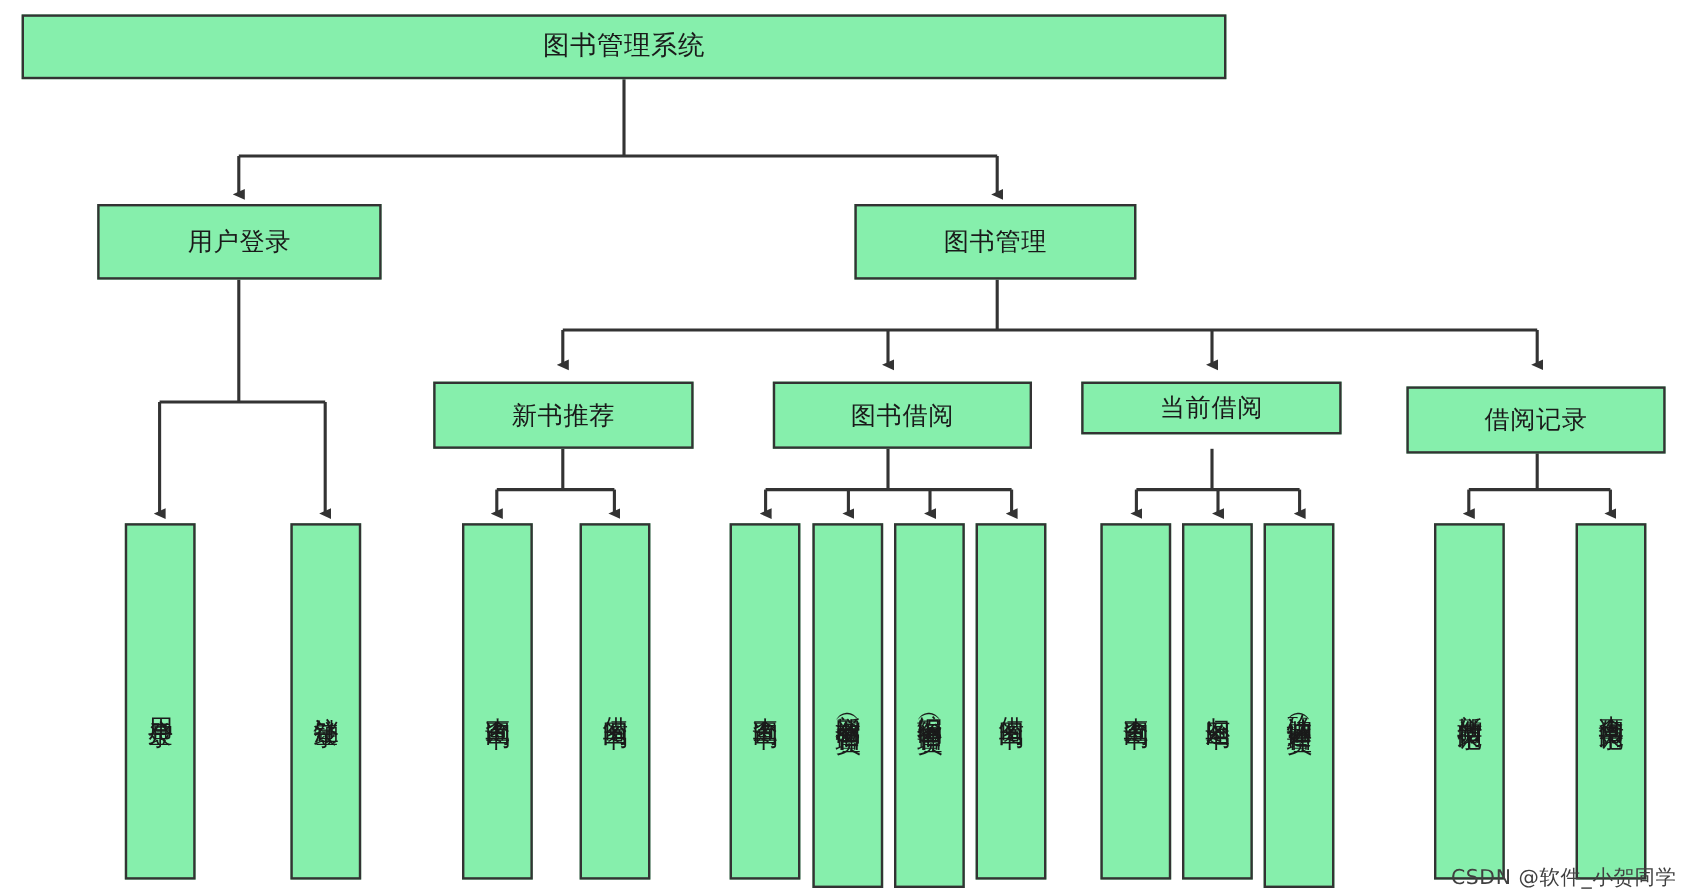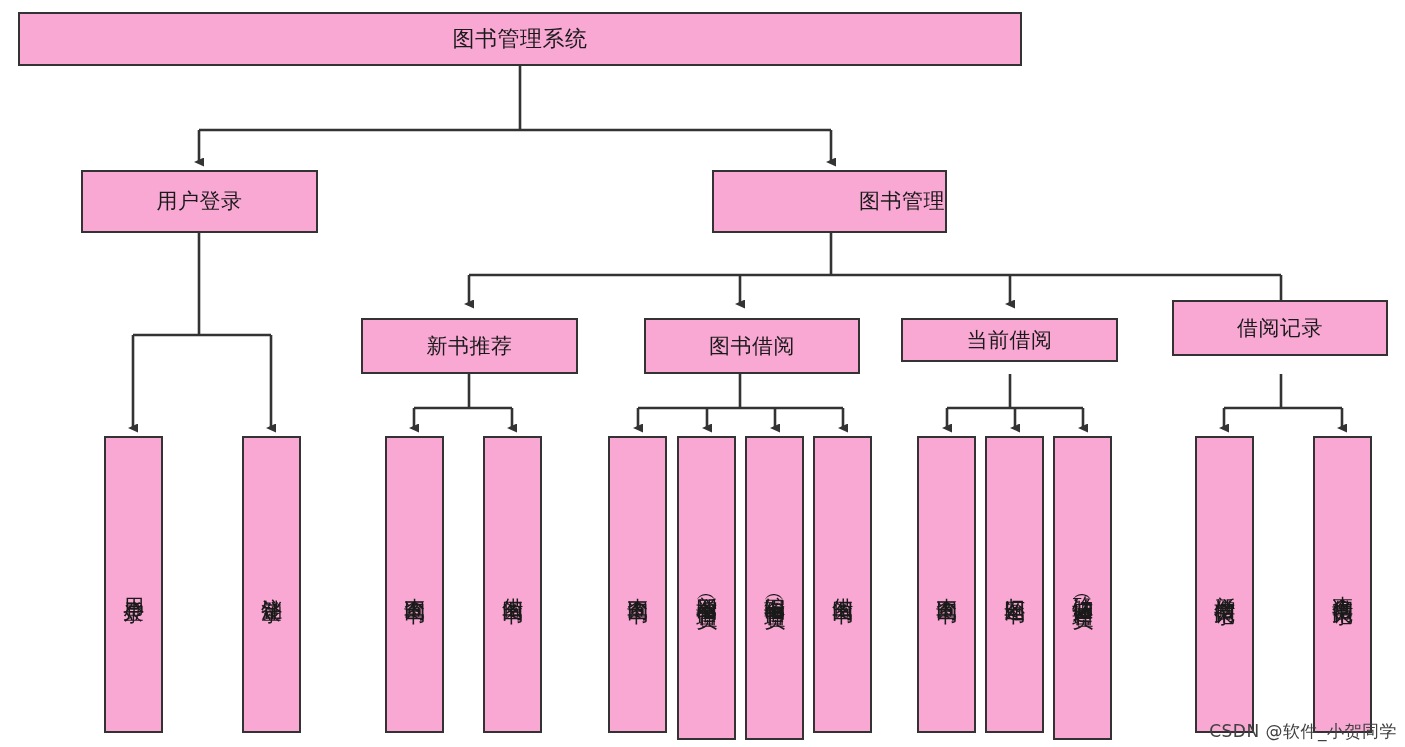--- a/index.html
+++ b/index.html
@@ -22,21 +22,21 @@
     left: 0;
     top: 0;
     width: 1405px;
     height: 747px;
     pointer-events: none;
   }
   .node {
     position: absolute;
     box-sizing: border-box;
     border: 2.5px solid #333333;
-    background: #f9a8d4;
+    background: #86efac;
     display: flex;
     align-items: center;
     justify-content: center;
     color: #1a1a1a;
   }
   .node .label {
     display: block;
     text-align: center;
     line-height: 1.18;
     letter-spacing: 0.5px;
@@ -128,37 +128,37 @@
   </svg>
 
   <div class="node horiz root" style="left:18px; top:12px; width:1004px; height:54px;">
     <span class="label">图书管理系统</span>
   </div>
 
   <div class="node horiz" style="left:81px; top:170px; width:237px; height:63px;">
     <span class="label">用户登录</span>
   </div>
 
-  <div class="node horiz" style="left:712px; top:170px; width:235px; height:63px;justify-content:flex-end;">
+  <div class="node horiz" style="left:712px; top:170px; width:235px; height:63px;">
     <span class="label">图书管理</span>
   </div>
 
   <div class="node horiz" style="left:361px; top:318px; width:217px; height:56px;">
     <span class="label">新书推荐</span>
   </div>
 
   <div class="node horiz" style="left:644px; top:318px; width:216px; height:56px;">
     <span class="label">图书借阅</span>
   </div>
 
   <div class="node horiz" style="left:901px; top:318px; width:217px; height:44px;">
     <span class="label">当前借阅</span>
   </div>
 
-  <div class="node horiz" style="left:1172px; top:300px; width:216px; height:56px;">
+  <div class="node horiz" style="left:1172px; top:322px; width:216px; height:56px;">
     <span class="label">借阅记录</span>
   </div>
 
   <div class="node vert" style="left:104px; top:436px; width:59px; height:297px;">
     <span class="label">用户登录</span>
   </div>
 
   <div class="node vert" style="left:242px; top:436px; width:59px; height:297px;">
     <span class="label">注销登录</span>
   </div>

